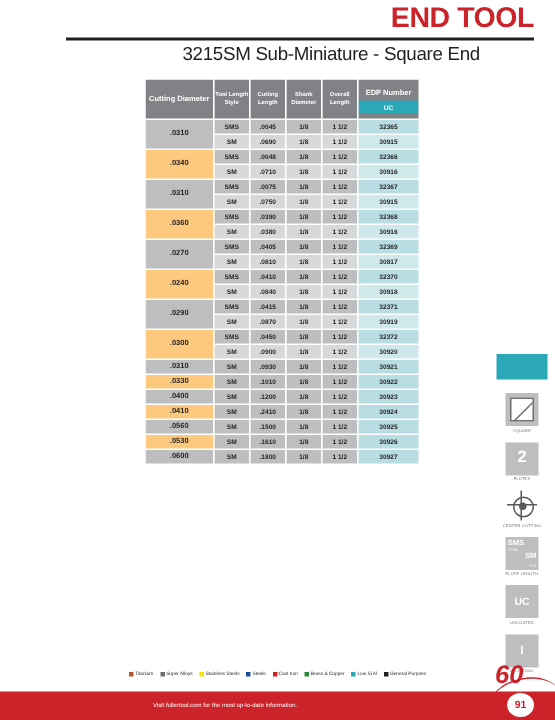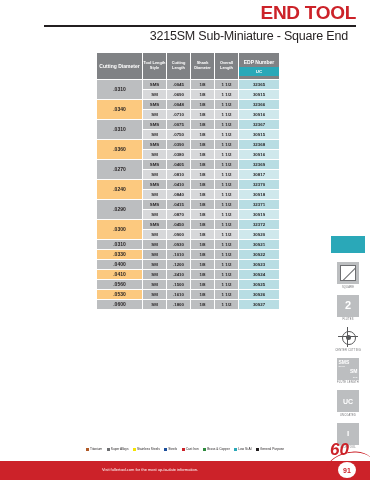--- a/index.html
+++ b/index.html
@@ -18,21 +18,21 @@
   .title-main{
     position:absolute;right:14px;top:2px;
     font-size:19px;font-weight:bold;letter-spacing:-0.3px;
     color:#cc2229;
   }
   .title-rule{
     position:absolute;left:44px;top:25px;width:312px;height:1.5px;
     background:#231f20;
   }
   .title-sub{
-    position:absolute;left:0;top:29px;width:348px;
+    position:absolute;left:0;top:29px;width:320px;
     text-align:right;
     font-size:12.5px;color:#231f20;letter-spacing:-0.2px;
   }
 
   
   .spec-table{
     position:absolute;left:96px;top:52px;
     width:178px;
     border-collapse:collapse;
     table-layout:fixed;

